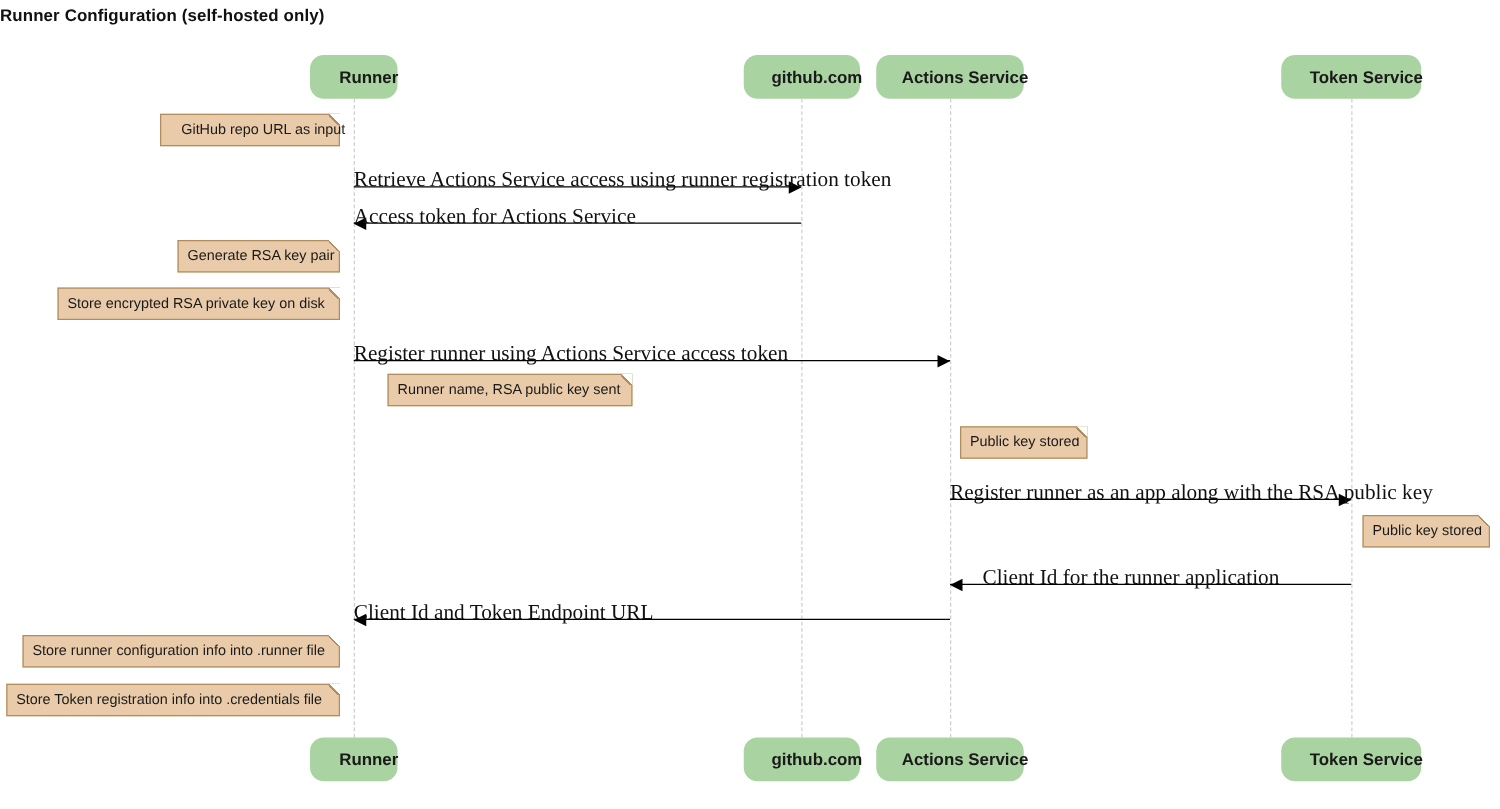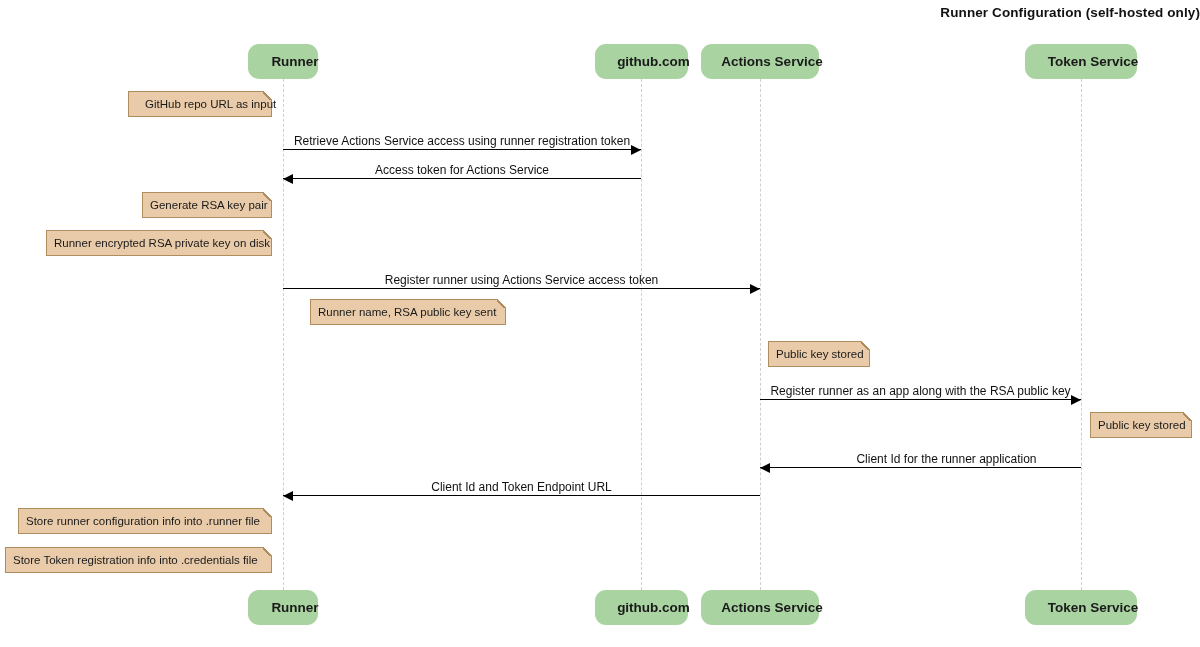--- a/index.html
+++ b/index.html
@@ -13,21 +13,21 @@
     position: relative;
     width: 1200px;
     height: 647px;
     background: #ffffff;
     overflow: hidden;
   }
   #diagram-title {
     position: absolute;
     left: 0; top: 5px;
     width: 1200px;
-    text-align: right;
+    text-align: left;
     font-size: 13.5px;
     font-weight: bold;
     color: #111111;
     letter-spacing: 0.1px;
   }
   
   .lifeline {
     position: absolute;
     width: 0;
     border-left: 1px dashed #cfcfcf;
@@ -77,24 +77,24 @@
   .msg-head {
     position: absolute;
     width: 0; height: 0;
     border-top: 5px solid transparent;
     border-bottom: 5px solid transparent;
   }
   .msg-head.right { border-left: 10px solid #000000; }
   .msg-head.left  { border-right: 10px solid #000000; }
   .msg-label {
     position: absolute;
-    font-size: 12px;
+    font-size: 17px;
     color: #111111;
     white-space: nowrap;
-    text-align: center;
+    font-family: Liberation Serif, serif;
   }
 </style>
 </head>
 <body>
 
 <div id="canvas">
 
   <div id="diagram-title">Runner Configuration (self-hosted only)</div>
 
   <div id="lifelines-layer">
@@ -136,21 +136,21 @@
   <div id="notes-layer">
       <div class="note" style="top: 91px; width: 144px; left: 128px; padding-left: 16px;">
         <span>GitHub repo URL as input</span>
         <span class="fold"></span>
       </div>
       <div class="note" style="top: 192px; width: 130px; left: 142px;">
         <span>Generate RSA key pair</span>
         <span class="fold"></span>
       </div>
       <div class="note" style="top: 230px; width: 226px; left: 46px;">
-        <span>Runner encrypted RSA private key on disk</span>
+        <span>Store encrypted RSA private key on disk</span>
         <span class="fold"></span>
       </div>
       <div class="note" style="top: 299px; width: 196px; left: 294px; margin-left: 16px;">
         <span>Runner name, RSA public key sent</span>
         <span class="fold"></span>
       </div>
       <div class="note" style="top: 341px; width: 102px; left: 768px;">
         <span>Public key stored</span>
         <span class="fold"></span>
       </div>

